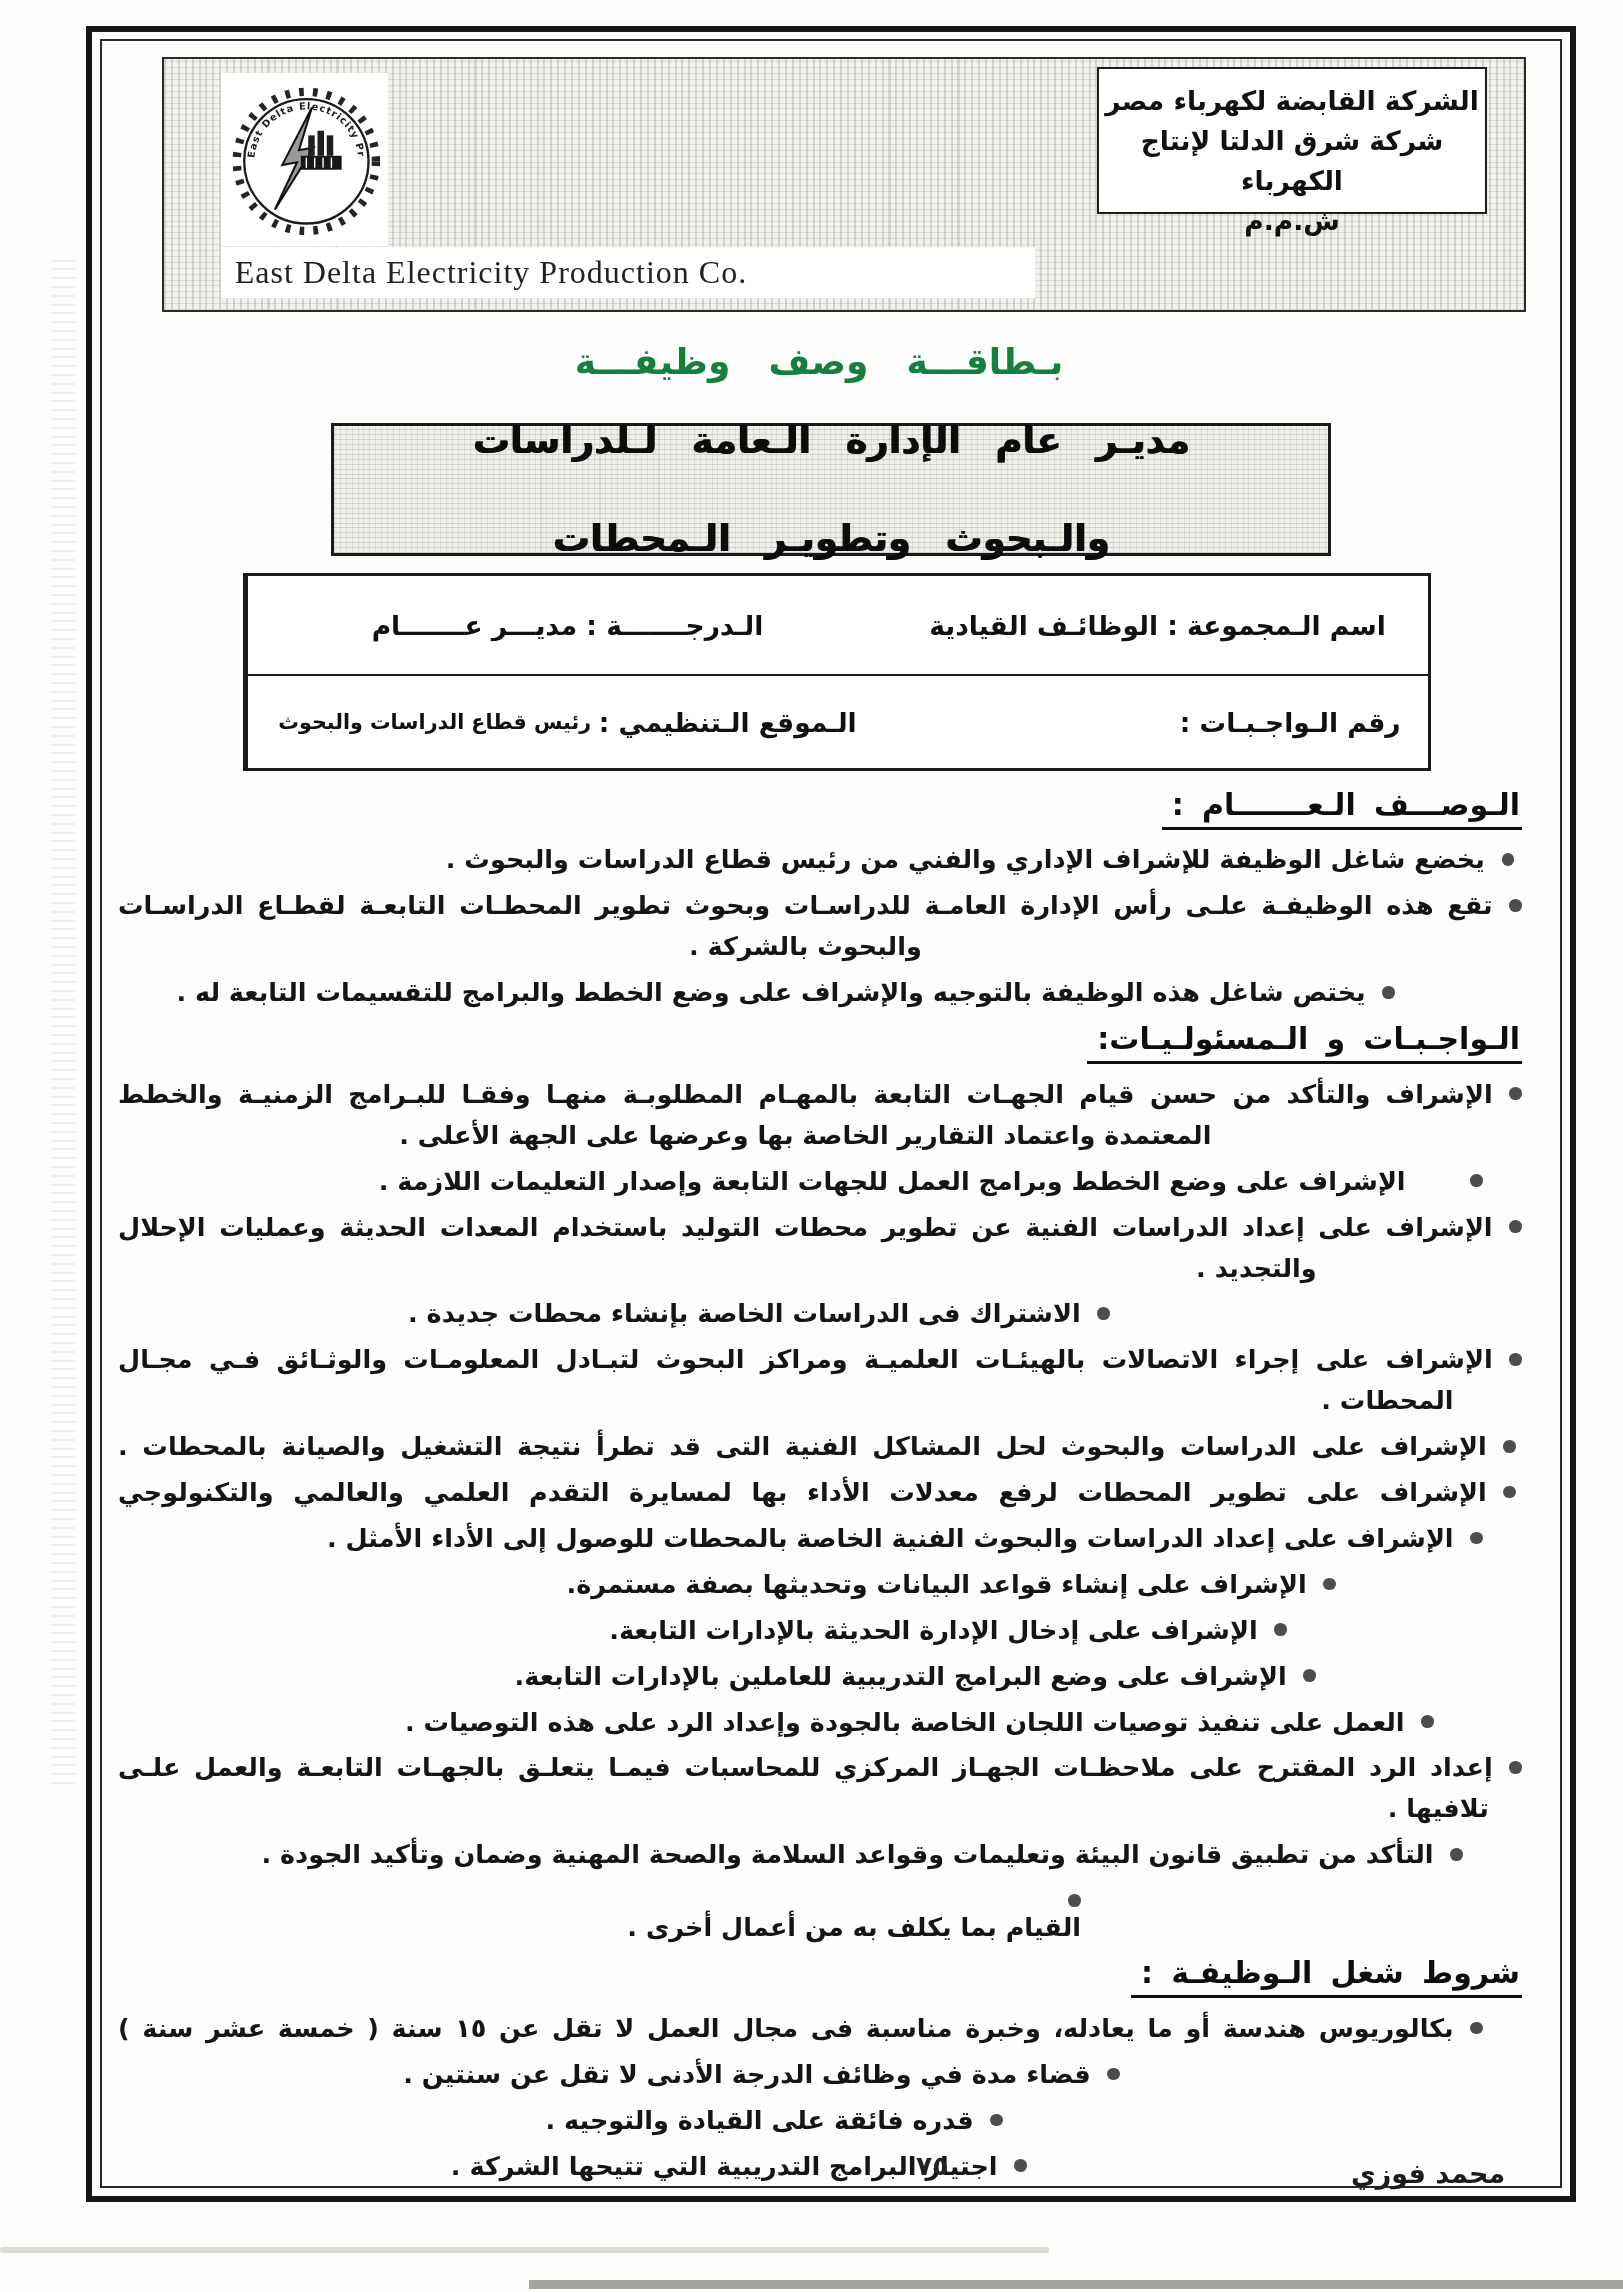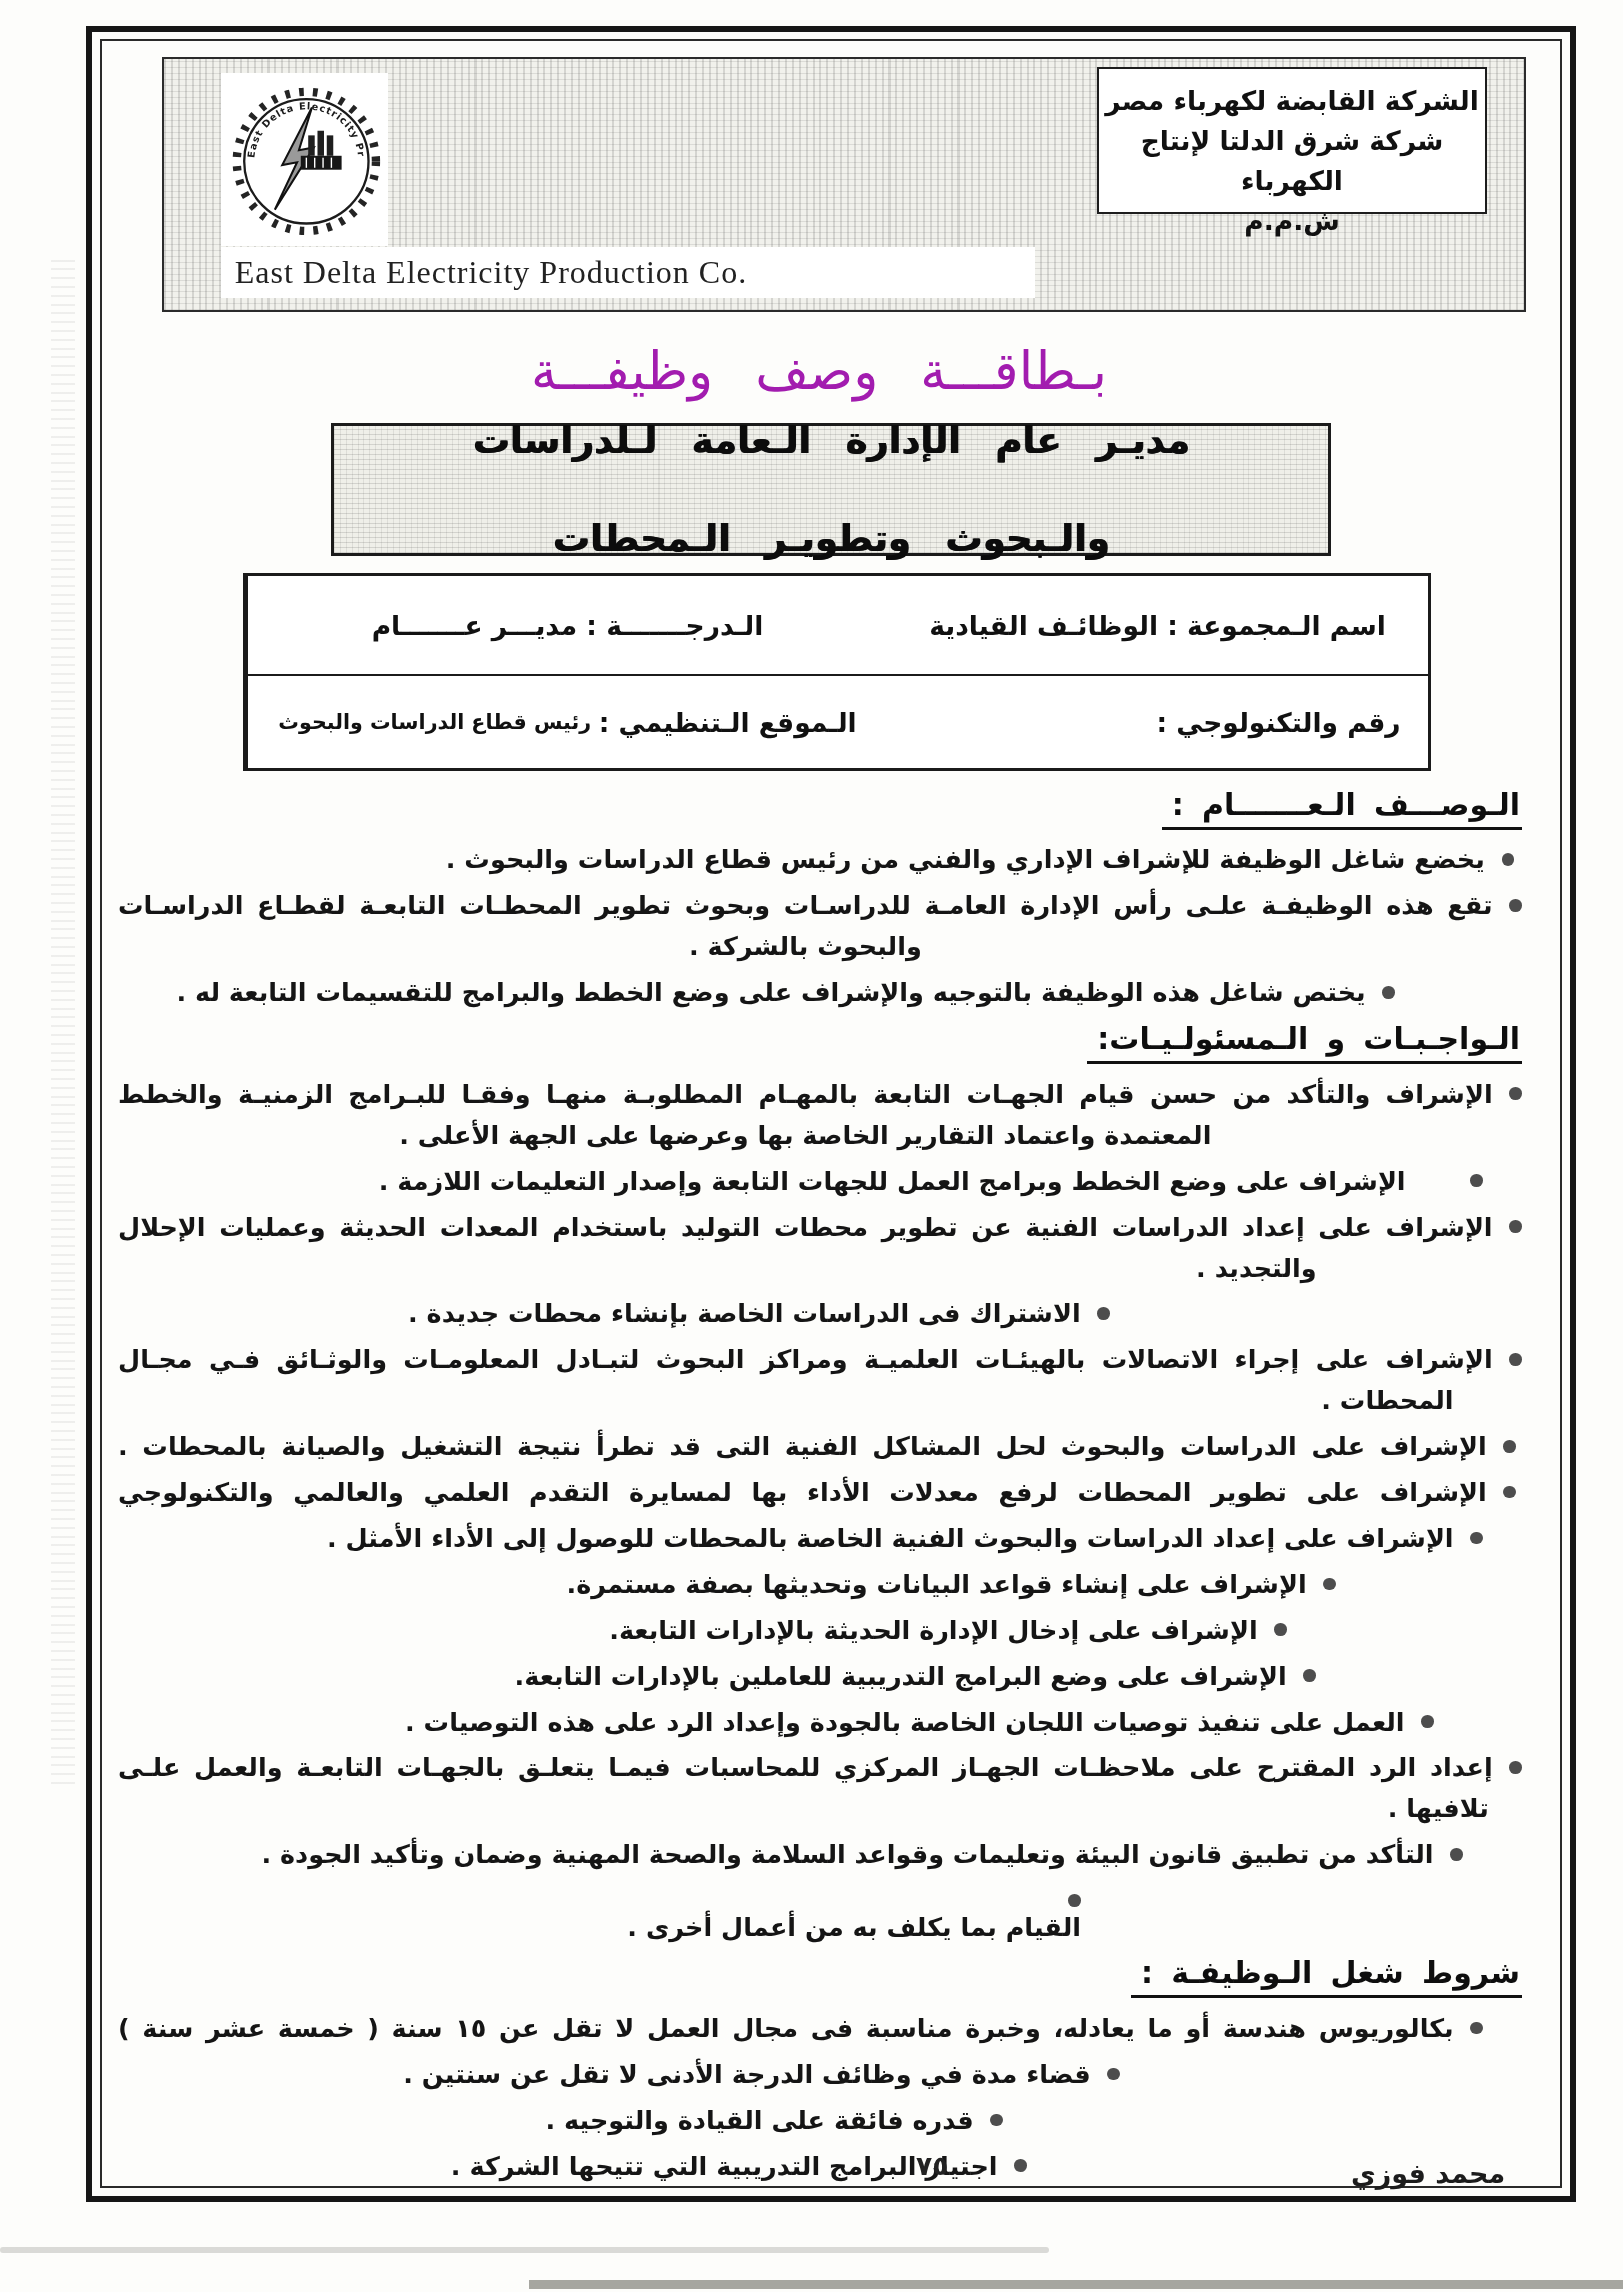--- a/index.html
+++ b/index.html
@@ -46,22 +46,22 @@
     background:#ffffff;border:2.9px solid #1d1d1d;
     direction:rtl;text-align:center;
     font-weight:bold;font-size:26.5px;line-height:40px;padding-top:11.8px;
     box-sizing:border-box;color:#111;
   }
 
   
   .doc-title{
     position:absolute;left:118px;top:341px;width:1402px;
     direction:rtl;text-align:center;
-    font-size:52px;font-weight:normal;letter-spacing:1px;word-spacing:25.5px;
-    color:#a21caf;
+    font-size:36px;font-weight:bold;letter-spacing:1px;word-spacing:25.5px;
+    color:#15803d;
   }
 
   
   .job-title-box{
     position:absolute;left:331px;top:423px;width:1000px;height:133px;
     border:3.9px solid #1b1b1b;box-sizing:border-box;
     background-color:#efefe9;
     background-image:
       repeating-linear-gradient(0deg, rgba(60,60,60,.16) 0 1px, transparent 1px 4.9px),
       repeating-linear-gradient(90deg, rgba(60,60,60,.10) 0 1px, transparent 1px 5.9px);
@@ -202,21 +202,21 @@
   <div class="doc-title">بـطاقـــة وصف وظيفـــة</div>
 
   <div class="job-title-box">
     <div class="job-title-line">مديـر عام الإدارة الـعامة لـلدراسات</div>
     <div class="job-title-line">والـبحوث وتطويـر الـمحطات</div>
   </div>
 
   <div class="info-table">
     <div class="cell no-left">اسم الـمجموعة : الوظائـف القيادية</div>
     <div class="cell">الـدرجـــــــة : مديـــر عـــــــام</div>
-    <div class="cell no-left row2 jobnum">رقم والتكنولوجي :</div>
+    <div class="cell no-left row2 jobnum">رقم الـواجـبـات :</div>
     <div class="cell row2">
       <span>الـموقع الـتنظيمي :</span>
       <span class="small-val">رئيس قطاع الدراسات والبحوث</span>
     </div>
   </div>
 
   <div class="content">
 
     <div class="sec">
       <div class="sec-heading">

